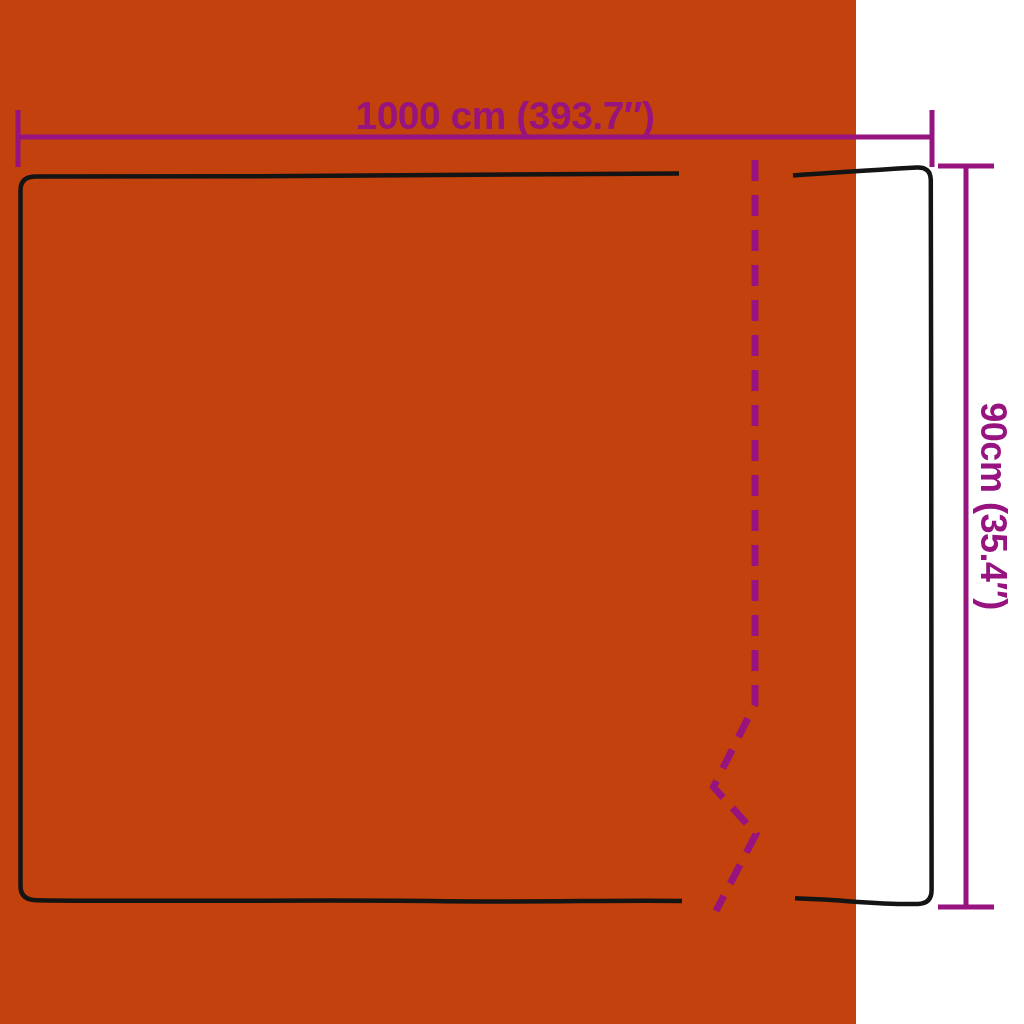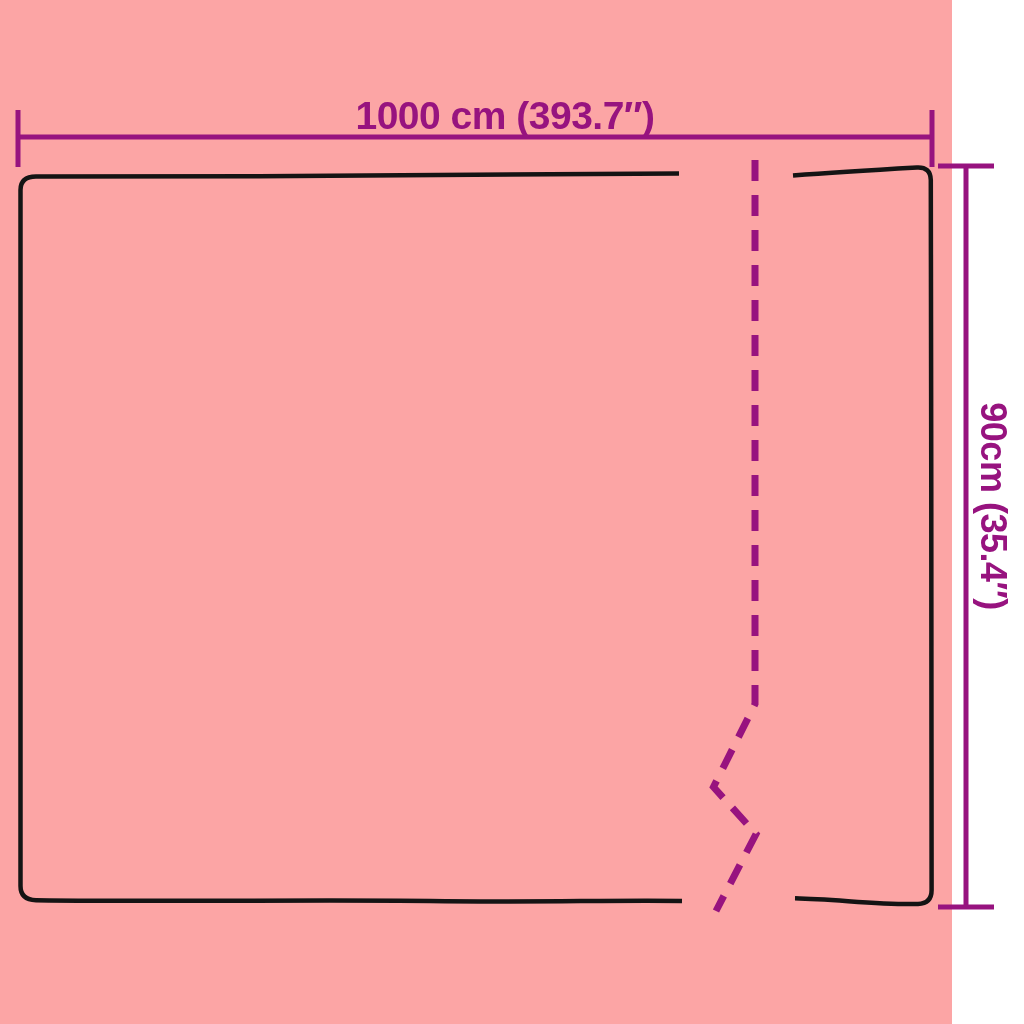--- a/index.html
+++ b/index.html
@@ -5,23 +5,23 @@
   html, body {
     margin: 0;
     padding: 0;
     background: #ffffff;
     width: 1024px;
     height: 1024px;
     overflow: hidden;
   }
   .stage {
     position: relative;
-    width: 952px;
+    width: 856px;
     height: 1024px;
-    background: #fca5a5;
+    background: #c2410c;
     text-align: right;
   }
   svg { display: block; }
   .dim-label {
     font-family: "Liberation Sans", "DejaVu Sans", sans-serif;
     font-weight: bold;
     letter-spacing: -0.5px;
   }
   .dim-label-w { font-size: 39px; }
   .dim-label-h { font-size: 36px; }

